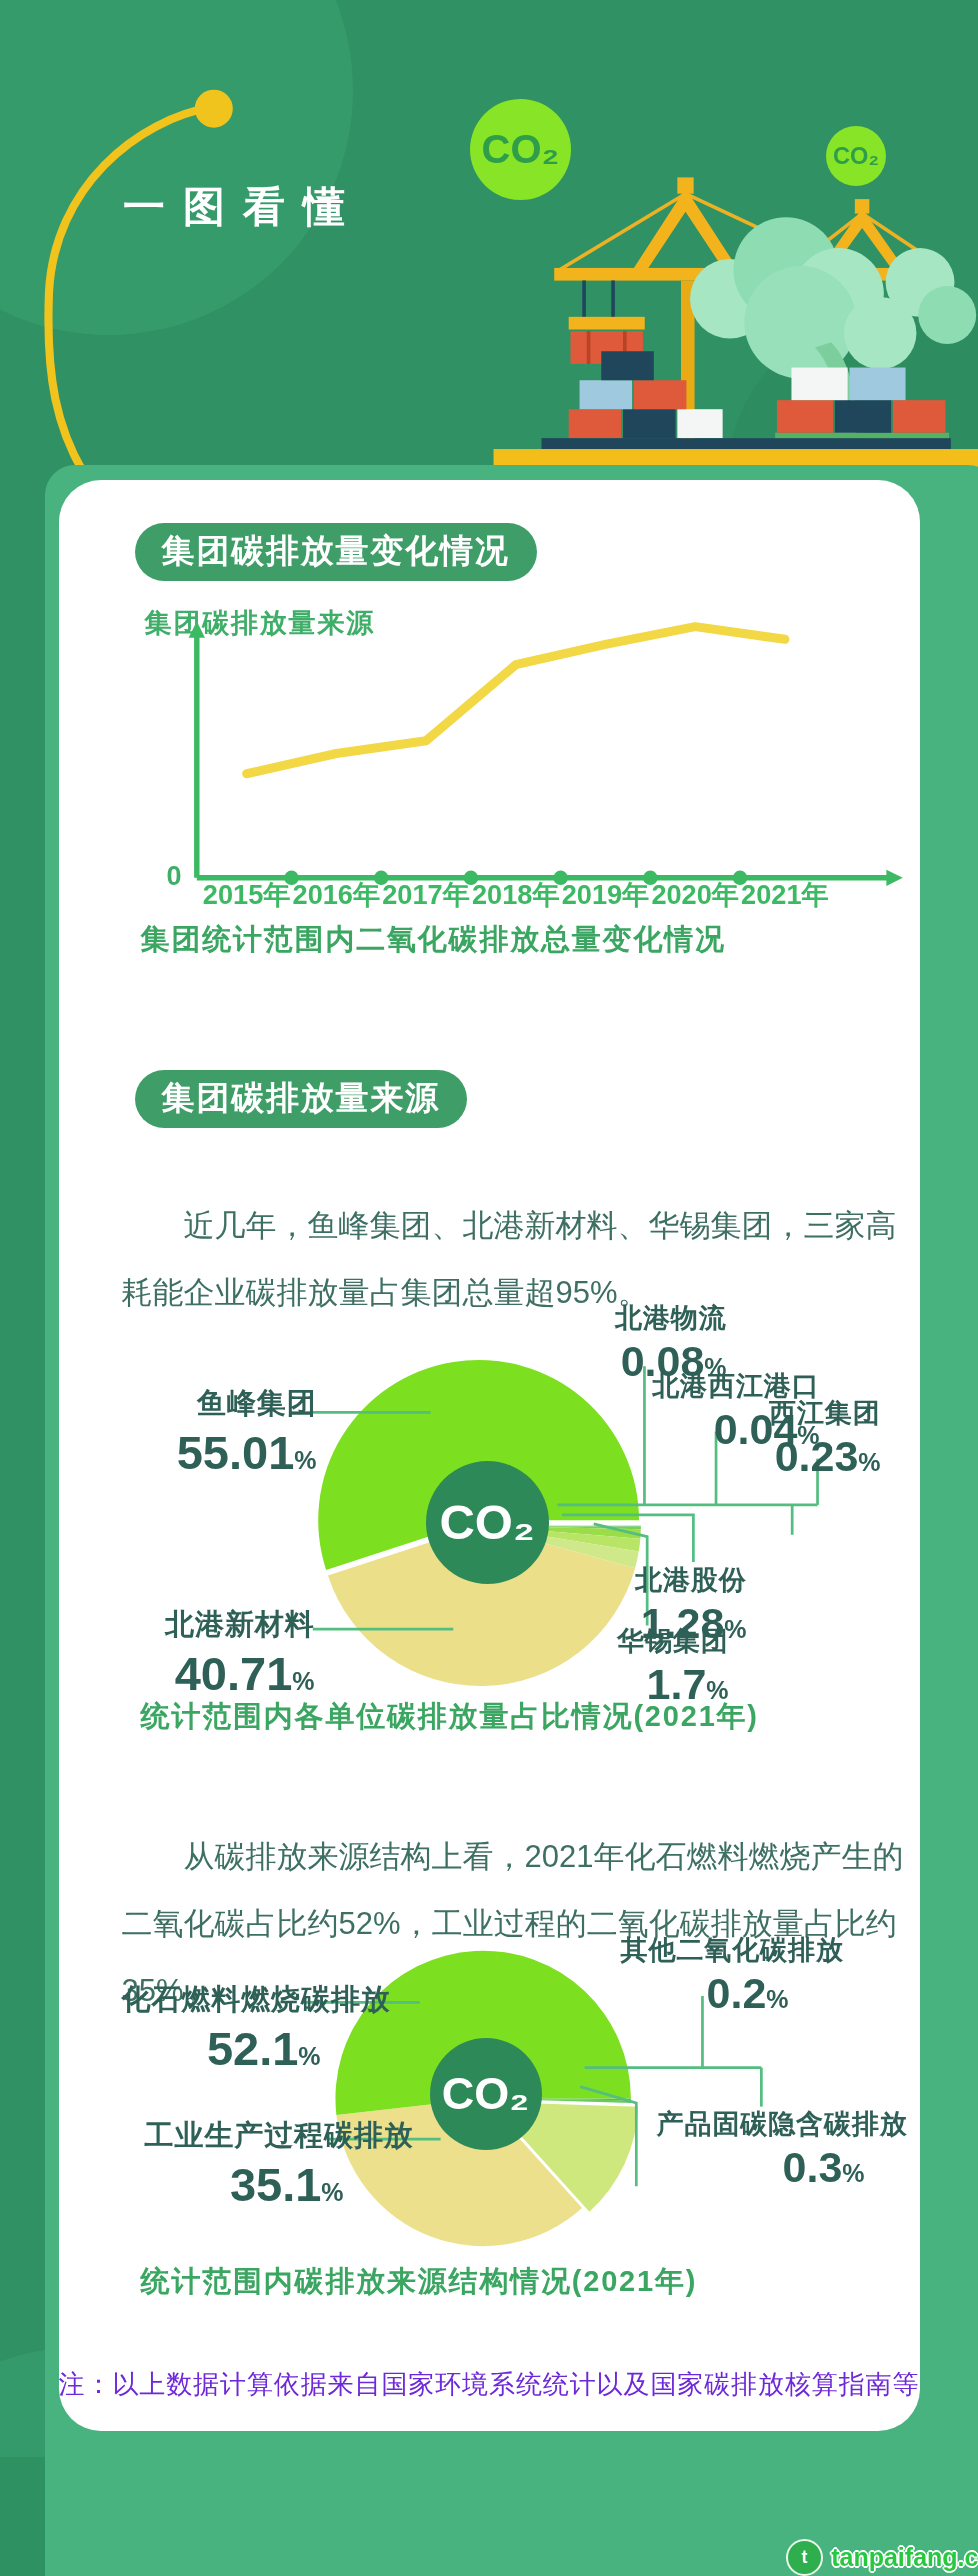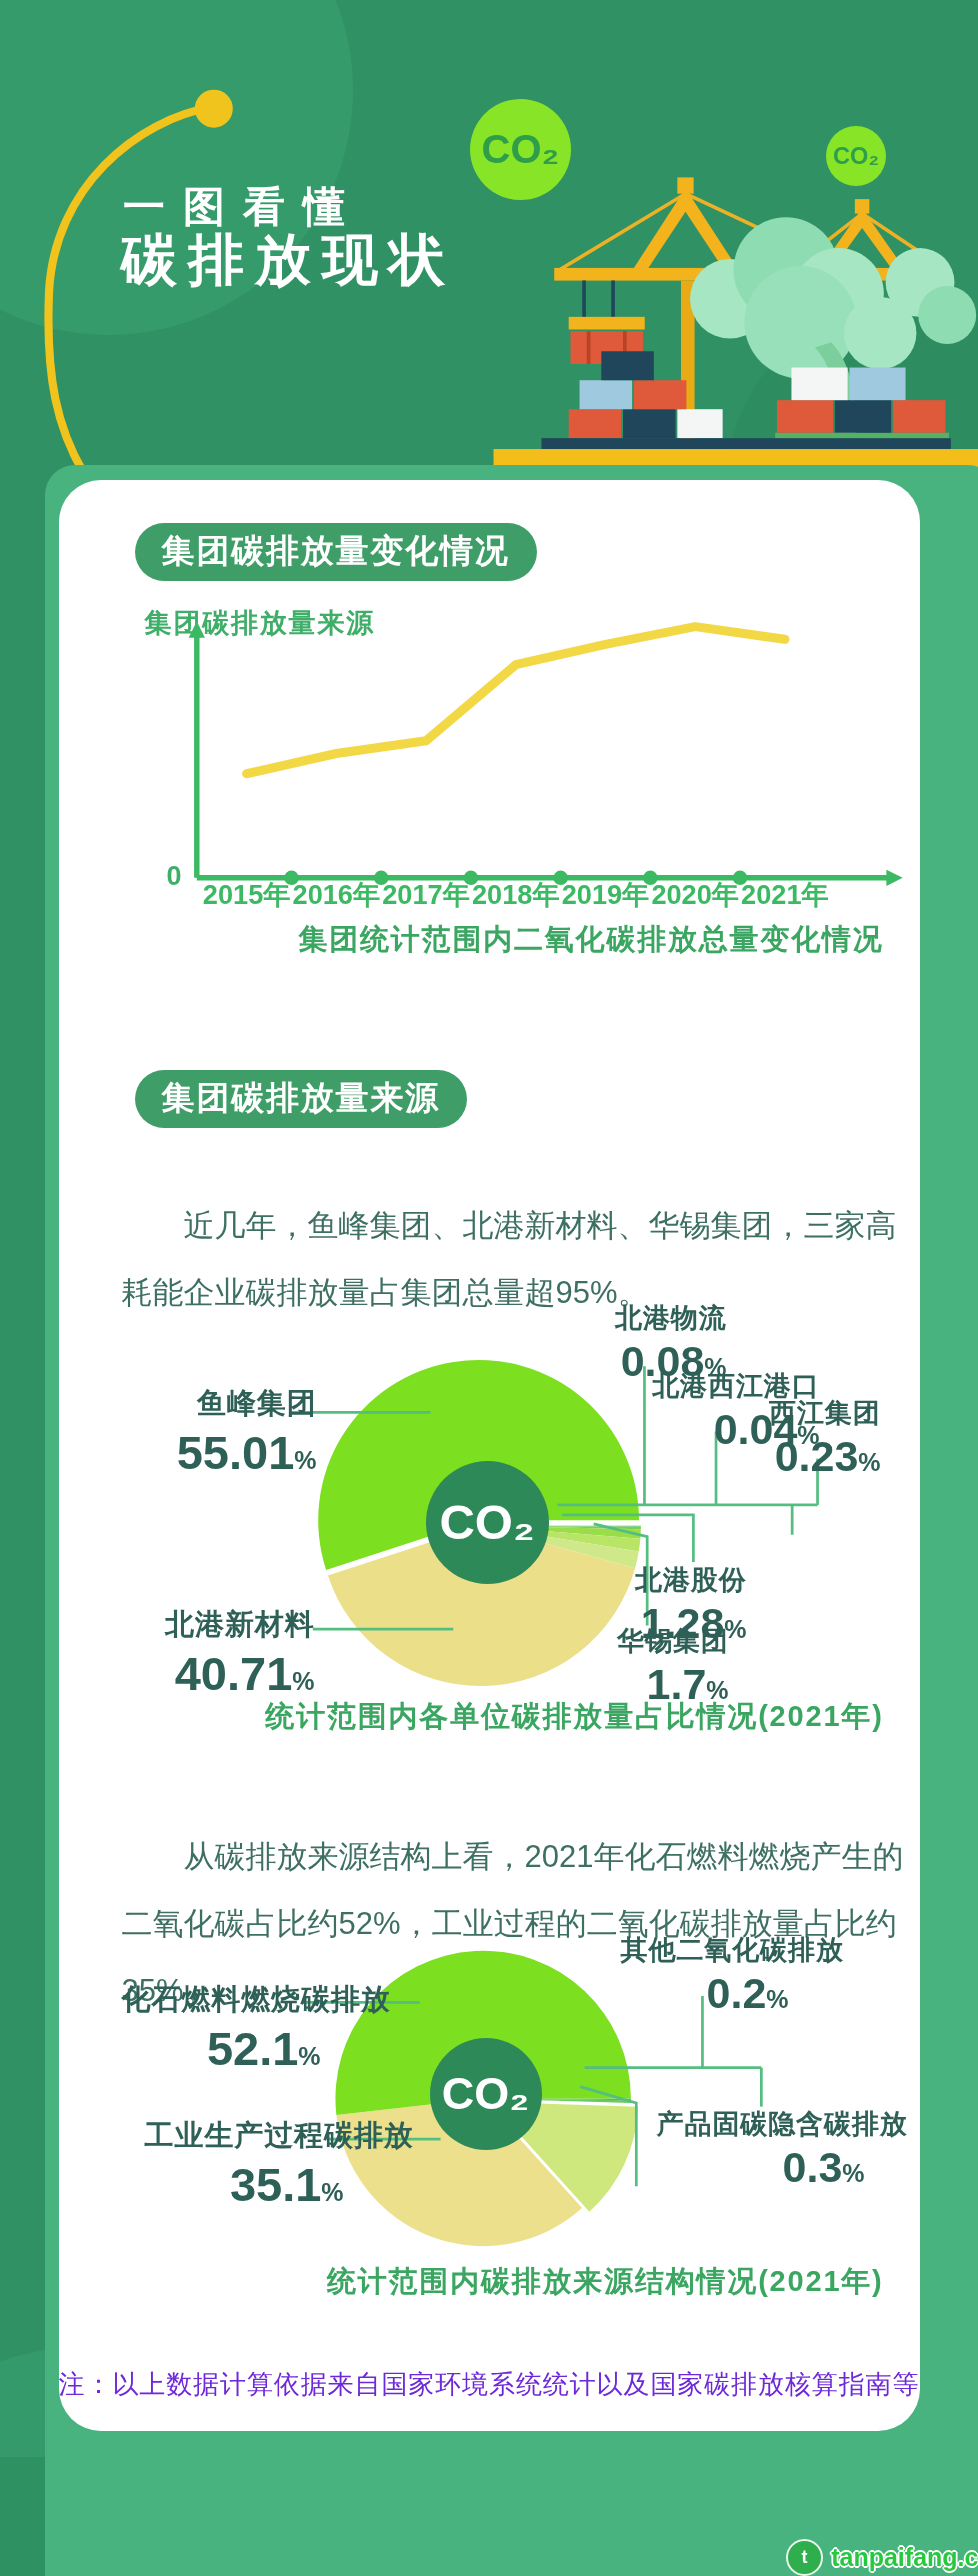--- a/index.html
+++ b/index.html
@@ -32,21 +32,21 @@
         background:#ffffff;border-radius:42px;}
   .pill{position:absolute;height:58px;border-radius:29px;background:#3f9e68;color:#fff;
         font-weight:bold;font-size:33px;display:flex;align-items:center;justify-content:center;
         padding:0 27px;letter-spacing:1.8px;white-space:nowrap;}
   #pill1{left:76px;top:43px;}
   #pill2{left:76px;top:590px;}
   .axis-ylab{position:absolute;left:86px;top:125px;font-size:27px;font-weight:bold;
              color:#3fae68;letter-spacing:1.8px;}
   .axis-zero{position:absolute;left:80px;top:381px;width:43px;text-align:right;
              font-size:27px;font-weight:bold;color:#3fae68;}
-  .chart-caption{position:absolute;left:82px;width:743px;text-align:right;color:#3ba661;
+  .chart-caption{position:absolute;left:82px;width:743px;text-align:left;color:#3ba661;
                  font-weight:bold;font-size:29px;letter-spacing:1.8px;white-space:nowrap;}
   #caption-line{top:440px;}
   #caption-pie1{top:1217px;}
   #caption-pie2{top:1782px;}
   .para{position:absolute;left:63px;width:801px;font-size:31px;line-height:67px;
         color:#3e6f63;text-indent:2em;font-weight:500;}
   #para1{top:681px;}
   #para2{top:1312px;}
   .co2-center{position:absolute;border-radius:50%;background:#2d8a58;color:#ffffff;
               font-weight:bold;display:flex;align-items:center;justify-content:center;}
@@ -80,21 +80,20 @@
 <div class="abs bg5"></div>
 <div class="abs bg6"></div>
 
 <svg class="abs" style="left:0;top:0" width="290" height="507" viewBox="0 0 320 560">
   <path d="M236,118 C150,132 60,208 54,322 C50,420 64,474 92,522" fill="none" stroke="#f1c31d" stroke-width="9"></path>
   <circle cx="236" cy="120" r="21" fill="#f1c31d"></circle>
 </svg>
 
 <div class="kicker">一图看懂</div>
 <div class="title">
-  <div>碳排放现状</div>
 </div>
 
 <svg class="abs" style="left:489px;top:54px" width="489" height="417" viewBox="540 60 540 460">
 
   <path d="M757,214 L618,298 M757,214 L940,300" stroke="#edb125" stroke-width="4" fill="none"></path>
   <path d="M952,236 L870,300 M952,236 L1048,300" stroke="#edb125" stroke-width="4" fill="none"></path>
   <polygon points="757,208 700,296 716,296 757,234 798,296 814,296" fill="#f2b31c"></polygon>
   <rect x="748" y="196" width="18" height="18" fill="#f2b31c"></rect>
   <polygon points="952,230 906,296 920,296 952,252 984,296 998,296" fill="#f2b31c"></polygon>
   <rect x="944" y="220" width="16" height="16" fill="#f2b31c"></rect>

